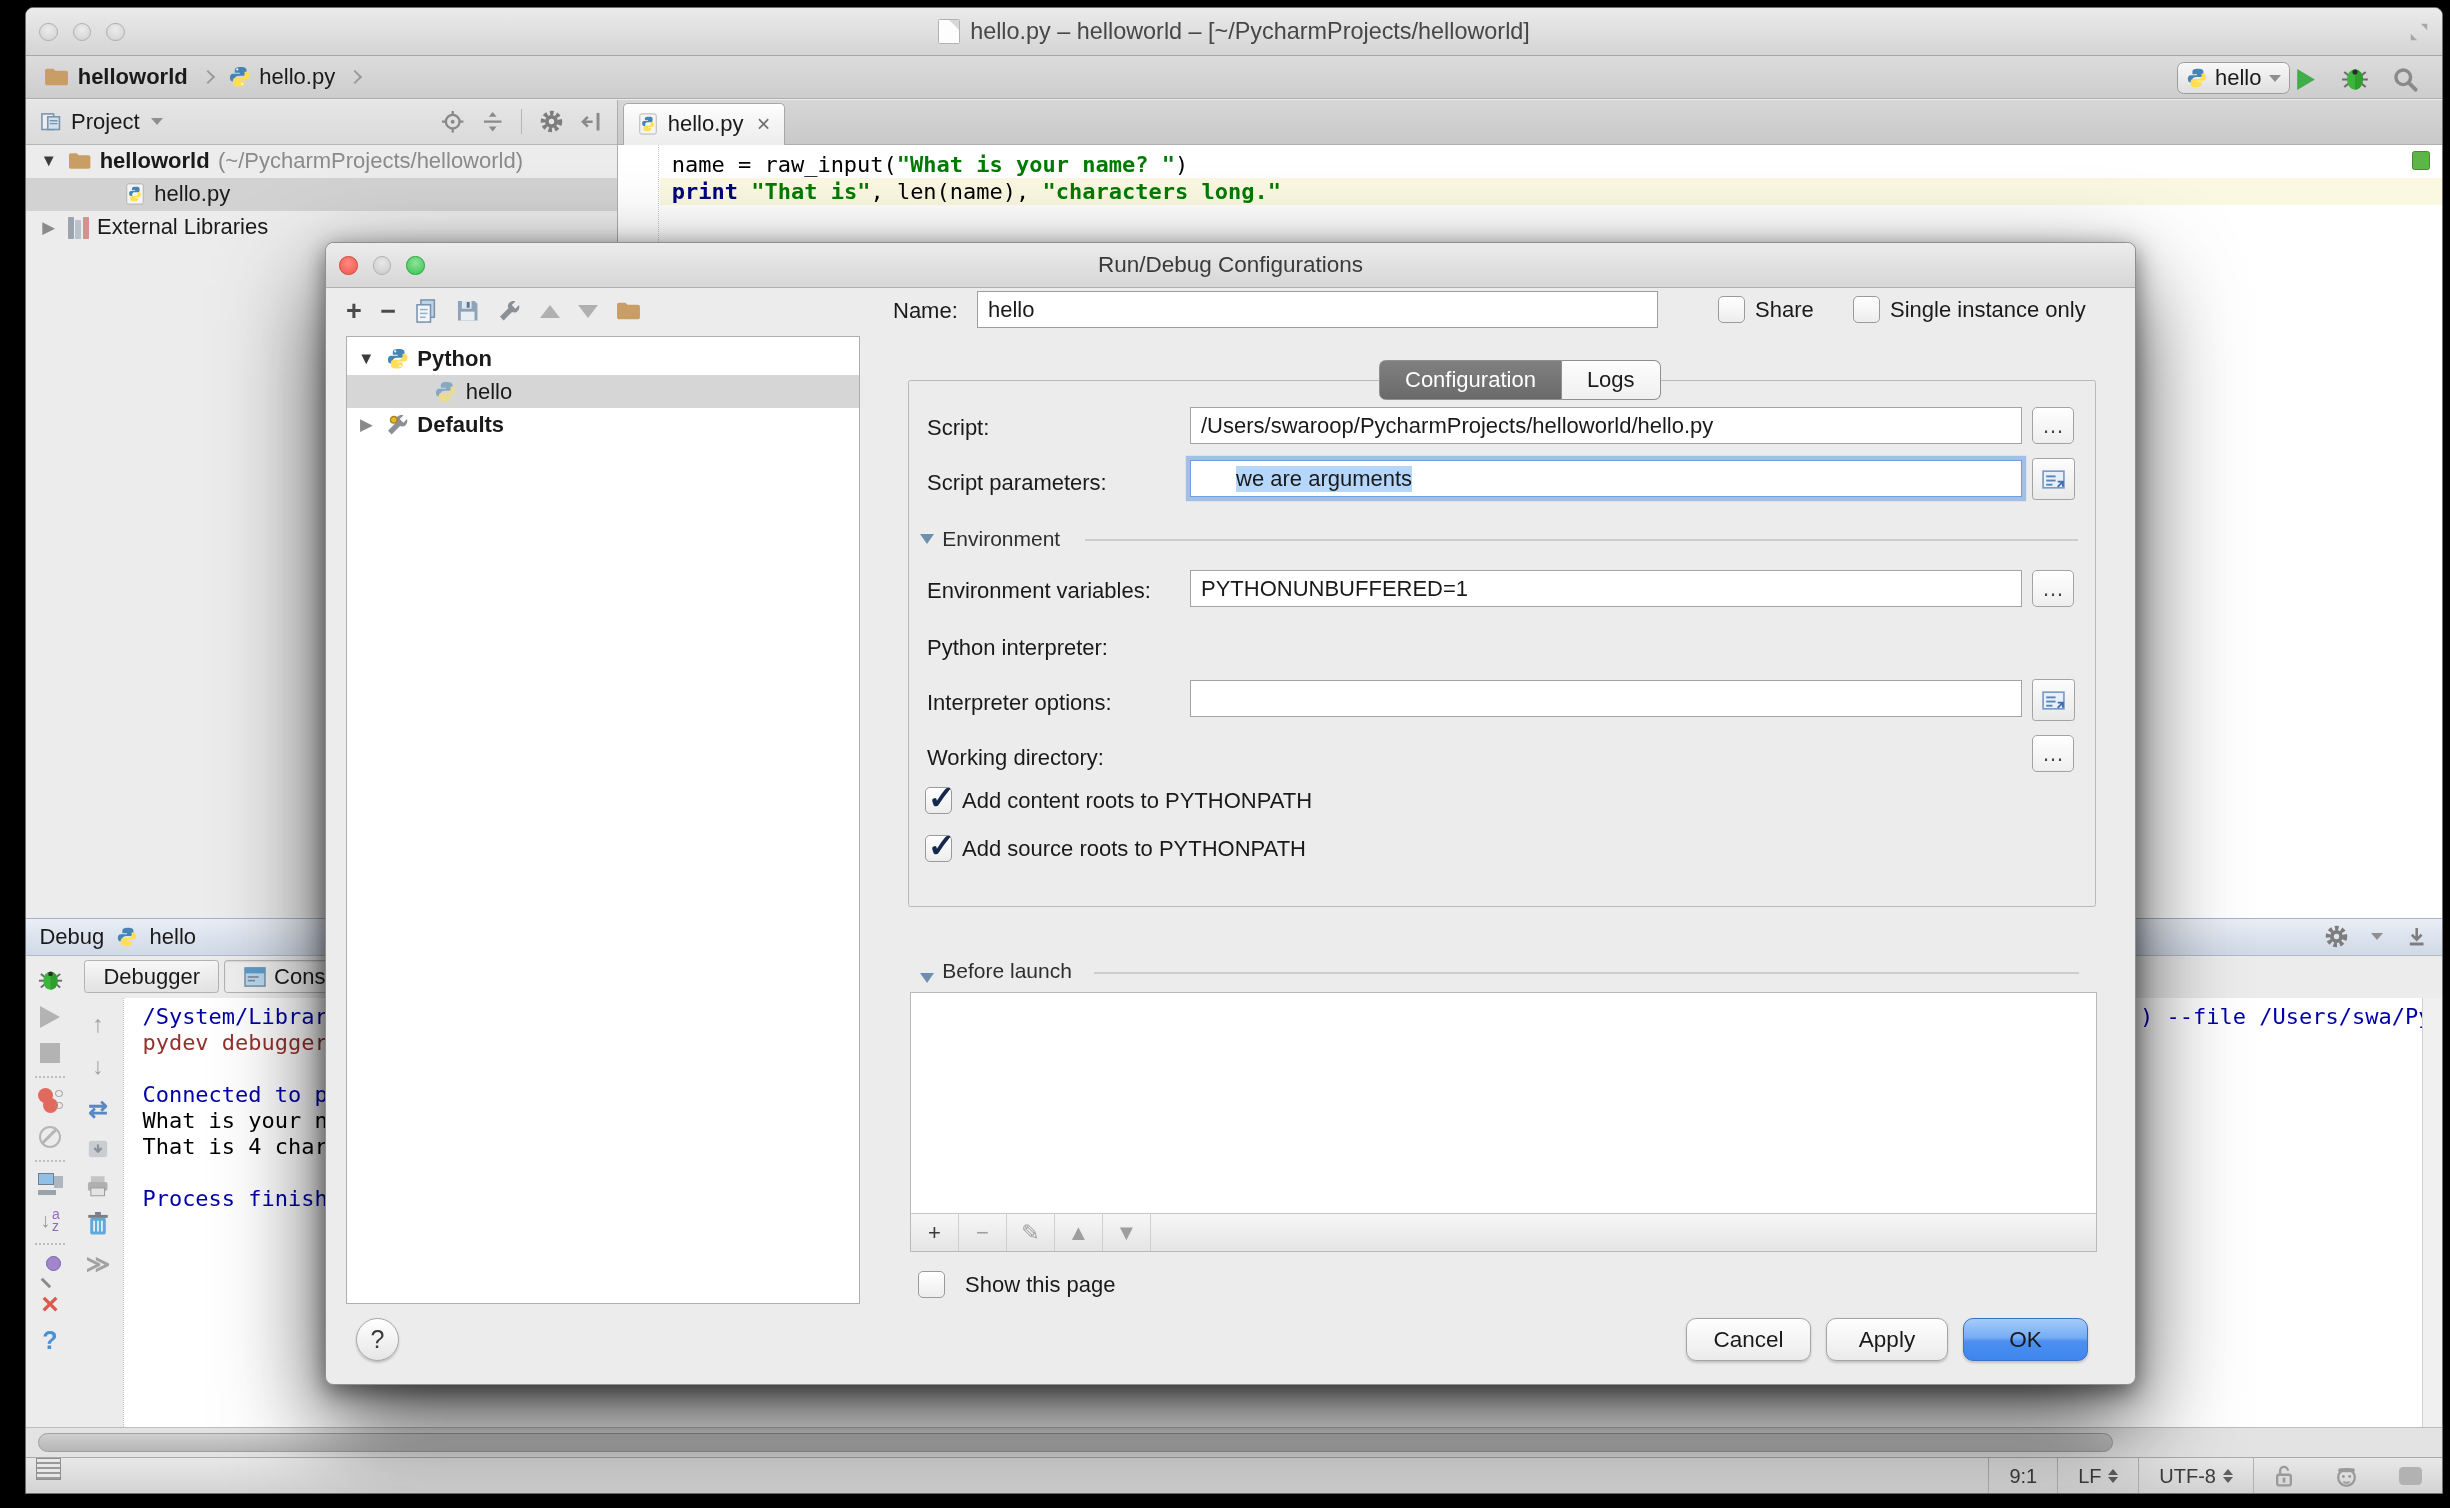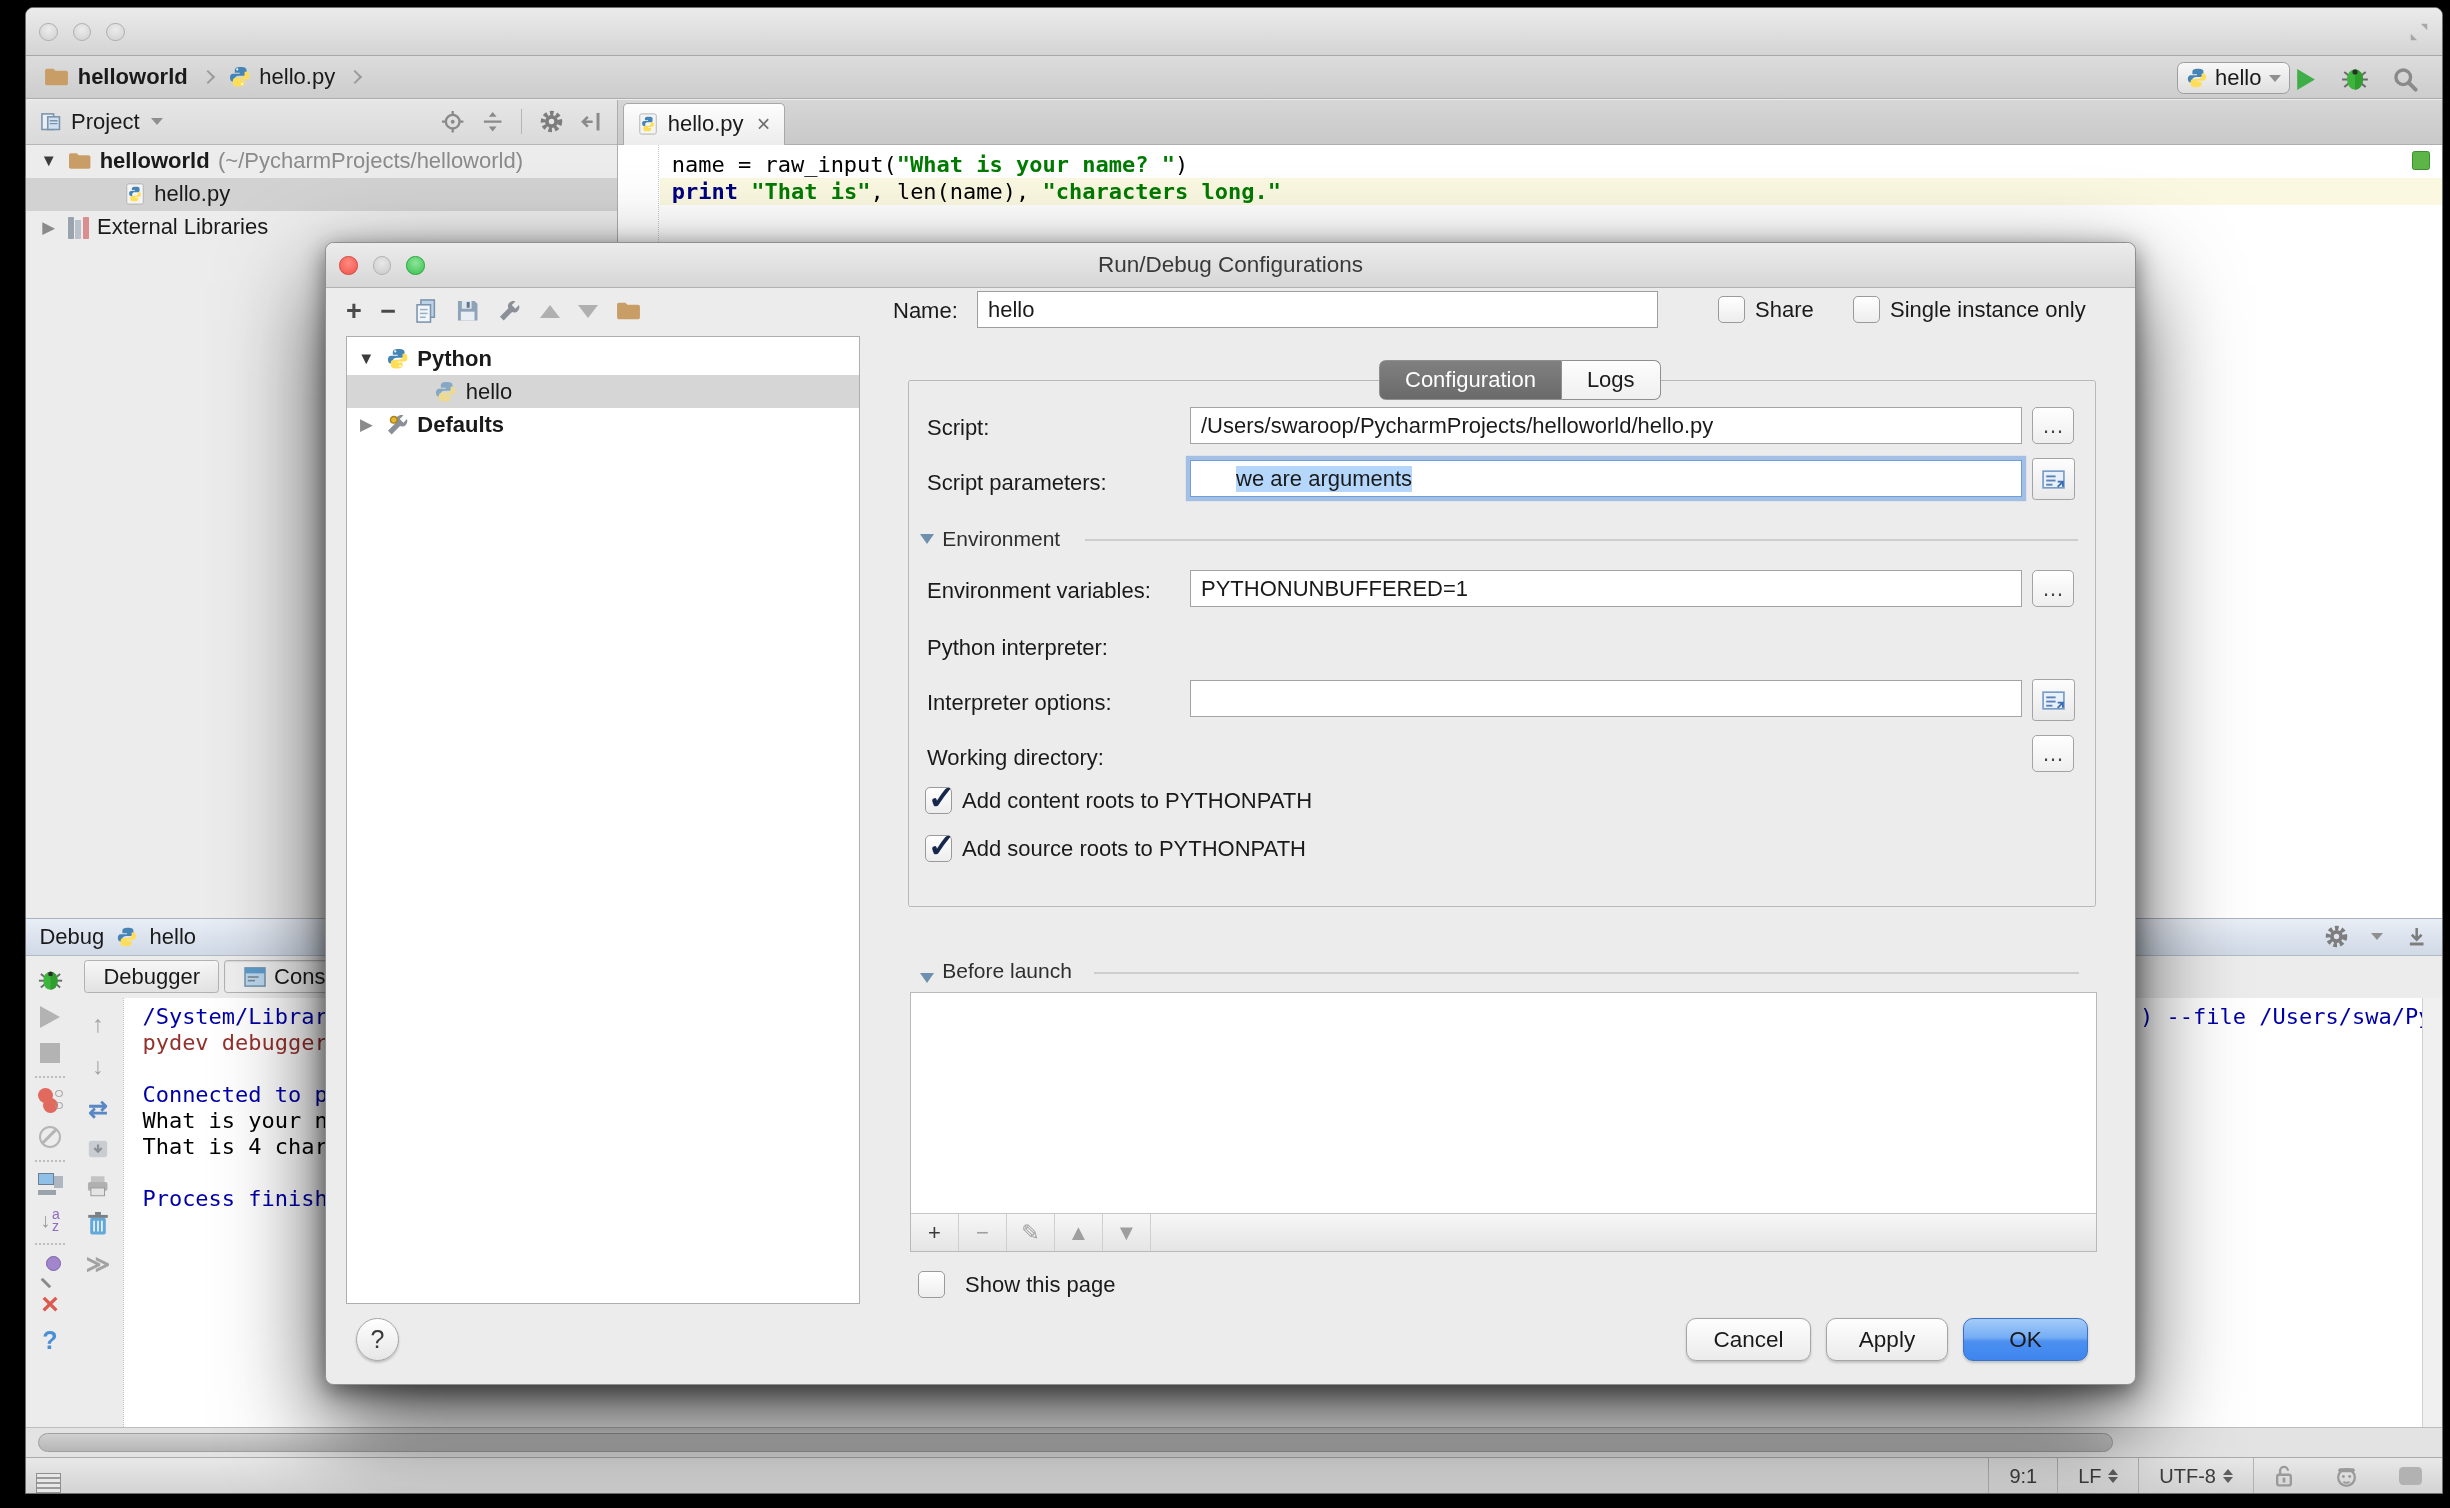--- a/index.html
+++ b/index.html
@@ -142,21 +142,21 @@
   .console-vscroll { position:absolute; right:0; top:80px; width:20px; bottom:0;
                      background:#f0f0f0; border-left:0.8px solid #d0d0d0; }
 
   
   .hscroll { position:absolute; left:0; top:1419px; width:100%; height:30px; background:#e3e3e3;
              border-top:0.8px solid #bdbdbd; }
   .hthumb { position:absolute; left:11.7px; top:5px; width:2075px; height:19px; border-radius:10px;
             background:linear-gradient(#cfcfcf,#b6b6b6); border:0.8px solid #a0a0a0; }
   .statusbar { position:absolute; left:0; top:1449px; width:100%; height:38px;
                background:linear-gradient(#e8e8e8,#d2d2d2); border-top:0.8px solid #ababab;
-               display:flex; align-items:flex-end; font-size:20px; color:#3c3c3c; }
+               display:flex; align-items:flex-start; font-size:20px; color:#3c3c3c; }
   .sb-left-icon { width:25px; height:22px; border:1.7px solid #8f8f8f; margin-left:10px;
                   background:repeating-linear-gradient(#e8e8e8 0 3.3px,#9a9a9a 3.3px 5px); }
   .sb-right { margin-left:auto; display:flex; align-items:center; height:100%; }
   .sb-cell { height:100%; display:flex; align-items:center; justify-content:center; gap:6.7px;
              padding:0 20px; border-left:0.8px solid #b2b2b2; }
   .stepper { display:flex; flex-direction:column; gap:2.5px; }
   .stepper i { width:0; height:0; border-left:5.8px solid transparent; border-right:5.8px solid transparent; }
   .stepper i:first-child { border-bottom:6.7px solid #5f5f5f; }
   .stepper i:last-child { border-top:6.7px solid #5f5f5f; }
   .bubble-icon { width:23.4px; height:18.4px; background:#b2b2b2; border-radius:4.2px; }
@@ -260,20 +260,24 @@
 </head>
 <body>
 
 <div id="window">
 
   <div class="titlebar">
     <div class="traffic">
       <div class="tl"></div>
       <div class="tl"></div>
       <div class="tl"></div>
+    </div>
+    <div class="win-title">
+      <span class="proxy-doc"></span>
+      <span>hello.py – helloworld – [~/PycharmProjects/helloworld]</span>
     </div>
     <svg class="fullscreen-glyph" viewBox="0 0 24 24">
       <path d="M14 3h7v7l-7-7zM10 21H3v-7l7 7z" fill="#8a8a8a"></path>
     </svg>
   </div>
 
   <div class="crumbbar">
     <div class="crumbs">
       <svg width="25" height="22" viewBox="0 0 24 20">
         <path fill="#c99e66" d="M1 4c0-1.2.8-2 2-2h6l2 2h10c1.2 0 2 .8 2 2v10c0 1.2-.8 2-2 2H3c-1.2 0-2-.8-2-2V4z"></path>

